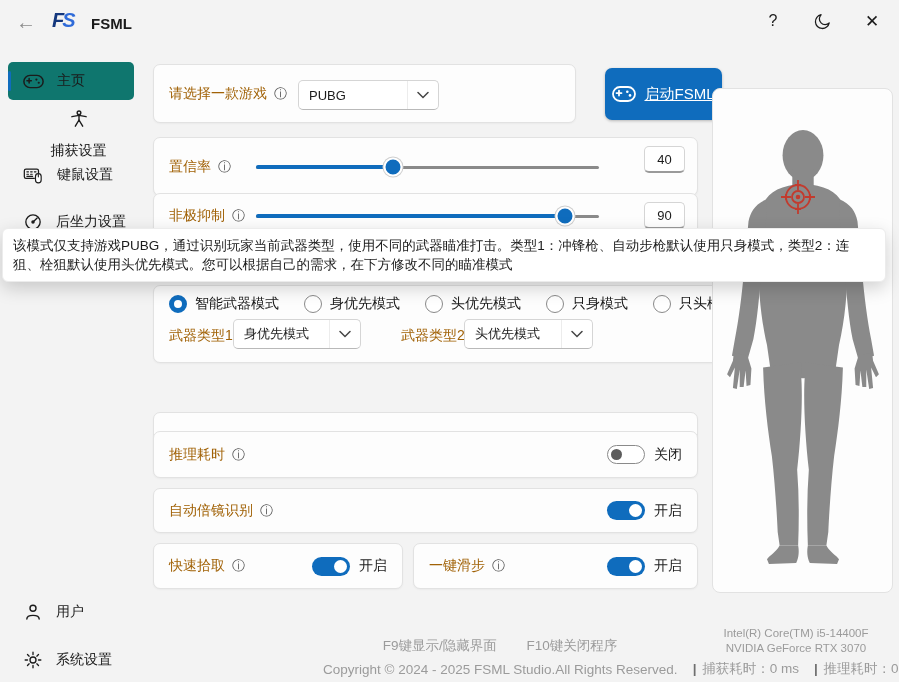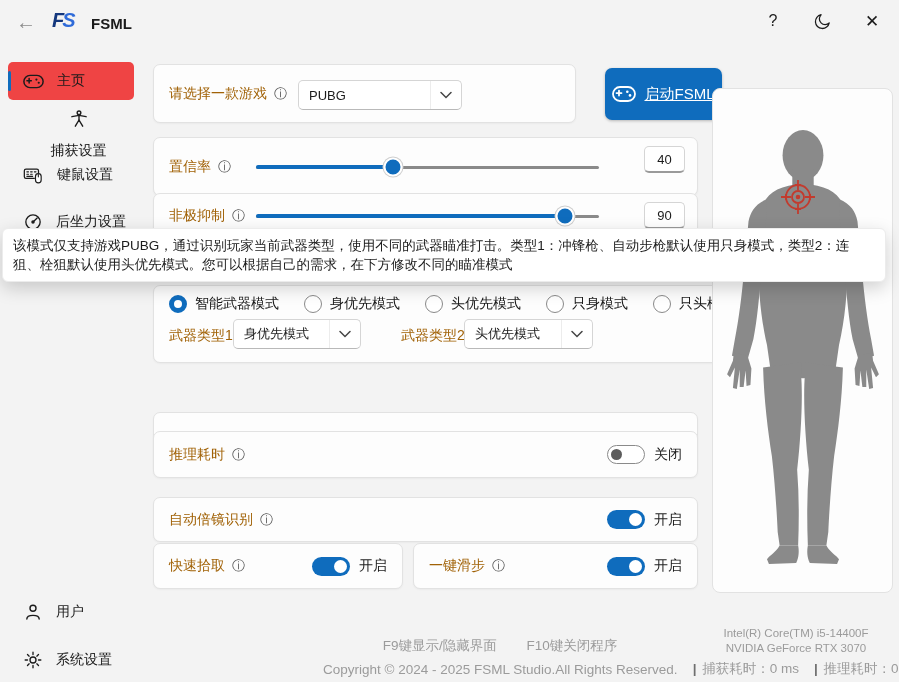--- a/index.html
+++ b/index.html
@@ -13,21 +13,21 @@
   
   .tb-btn{width:32px;height:32px;display:flex;align-items:center;justify-content:center;
     color:#1b1b1b;font-size:16px;border-radius:5px;cursor:pointer;}
   .back{color:#8a8a8a;font-size:20px;}
   .logo{font-style:italic;font-weight:bold;font-size:20px;letter-spacing:-2px;}
   .logo .f{color:#14377d;} .logo .s{color:#2f6bd9;}
   .app-title{font-size:15px;font-weight:600;}
   
   .side-item{left:8px;width:126px;height:38px;display:flex;align-items:center;gap:13px;
     padding-left:15px;box-sizing:border-box;border-radius:5px;cursor:pointer;font-size:14px;}
-  .side-item.active{background:#ef4444;}
+  .side-item.active{background:#0f766e;}
   .side-indicator{left:8px;width:3px;height:20px;background:#0f6cbd;border-radius:2px;}
   .side-item svg{flex:0 0 auto;}
   
   .card{position:absolute;background:#fdfdfd;border:1px solid #e2e2e2;border-radius:7px;
     box-sizing:border-box;box-shadow:0 1px 2px rgba(0,0,0,.04);}
   .row-flex{display:flex;align-items:center;height:100%;padding:0 15px;box-sizing:border-box;}
   .lbl{font-size:14px;color:#a16207;white-space:nowrap;}
   .info{color:#565656;font-size:13px;margin-left:7px;cursor:pointer;}
   
   .combo{position:absolute;display:flex;align-items:center;background:#fff;
@@ -151,21 +151,21 @@
     <path d="M12 2.6 V5.4 M12 18.6 V21.4 M2.6 12 H5.4 M18.6 12 H21.4 M5.4 5.4 L7.4 7.4 M16.6 16.6 L18.6 18.6 M18.6 5.4 L16.6 7.4 M7.4 16.6 L5.4 18.6"></path>
   </svg>
   <span>系统设置</span>
 </div>
 
 <div class="card" style="left:153px;top:64px;width:423px;height:59px;">
   <div class="row-flex">
     <span class="lbl">请选择一款游戏</span>
     <span class="info">ⓘ</span>
   </div>
-  <div class="combo" style="left:144px;top:15px;width:164px;height:30px;">
+  <div class="combo" style="left:144px;top:15px;width:141px;height:30px;">
     <span class="val">PUBG</span>
     <span class="chev">
       <svg width="12" height="8" viewBox="0 0 12 8">
           <path d="M1 1.5 L6 6.5 L11 1.5" fill="none" stroke="#454545" stroke-width="1.5" stroke-linecap="round"></path>
         </svg>
     </span>
   </div>
 </div>
 
 <div class="abs launch">
@@ -268,21 +268,21 @@
   <div class="row-flex">
     <span class="lbl">推理耗时</span>
     <span class="info">ⓘ</span>
     <span class="right-group">
       <span class="toggle off"></span>
       <span class="state-lbl">关闭</span>
     </span>
   </div>
 </div>
 
-<div class="card" style="left:153px;top:488px;width:545px;height:45px;margin-top:9px;">
+<div class="card" style="left:153px;top:488px;width:545px;height:45px;">
   <div class="row-flex">
     <span class="lbl">自动倍镜识别</span>
     <span class="info">ⓘ</span>
     <span class="right-group">
       <span class="toggle on"></span>
       <span class="state-lbl">开启</span>
     </span>
   </div>
 </div>
 

